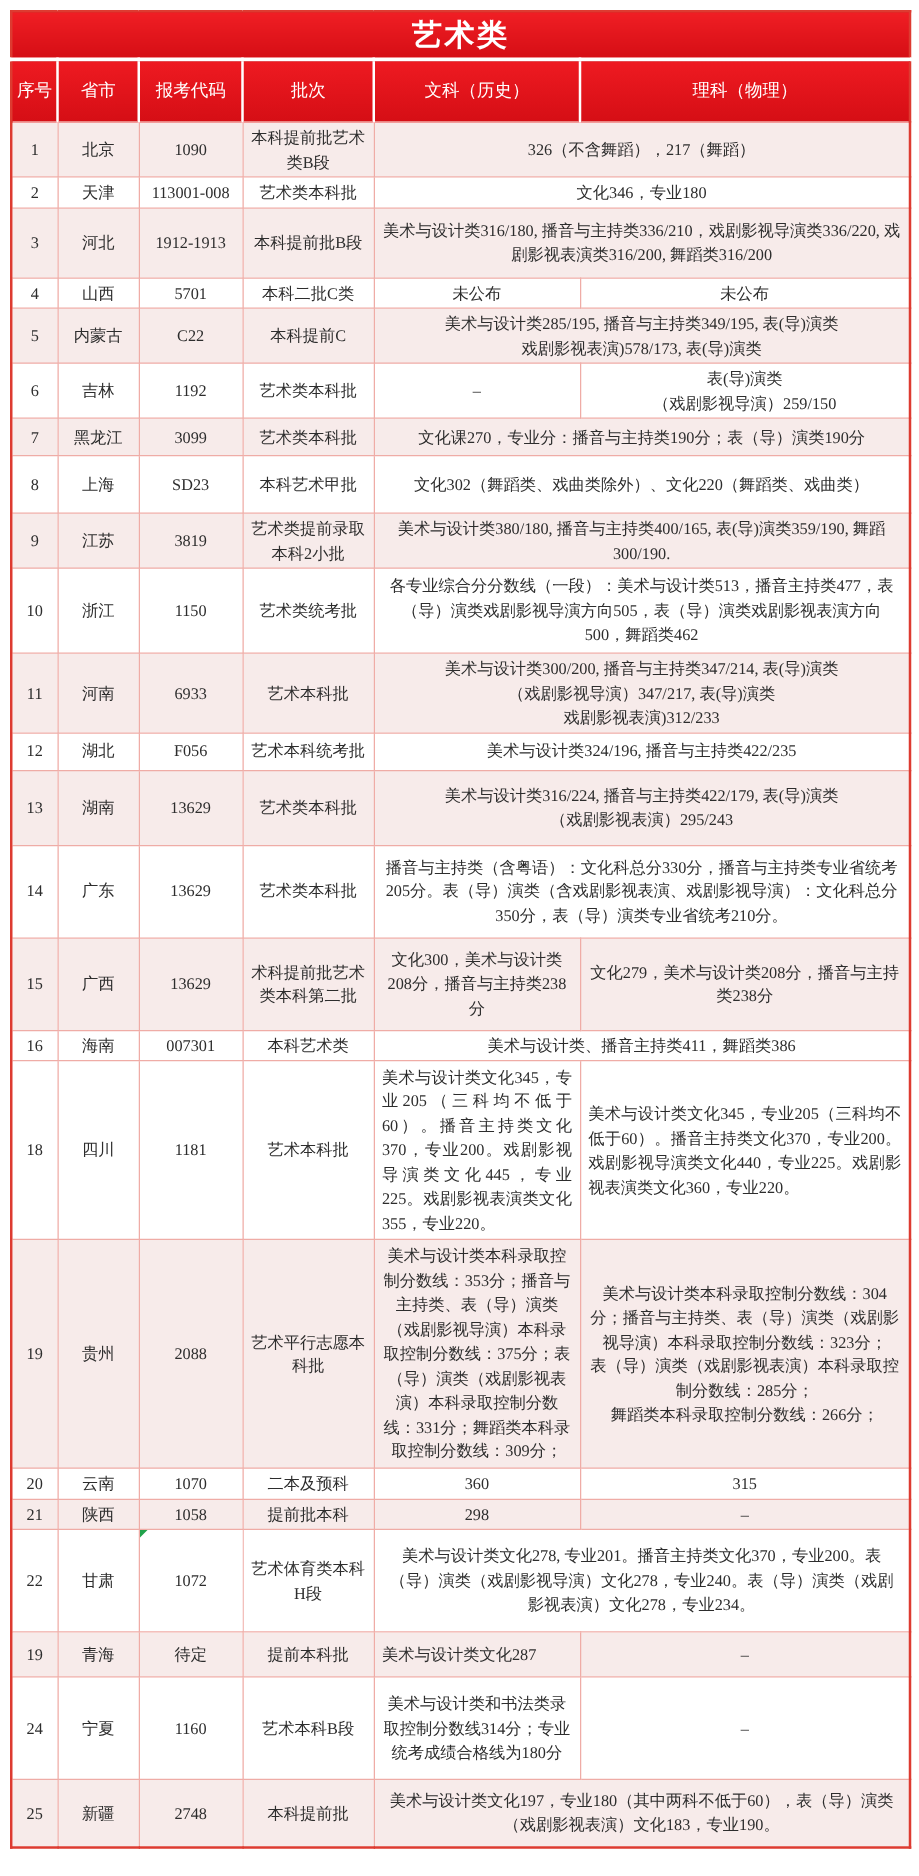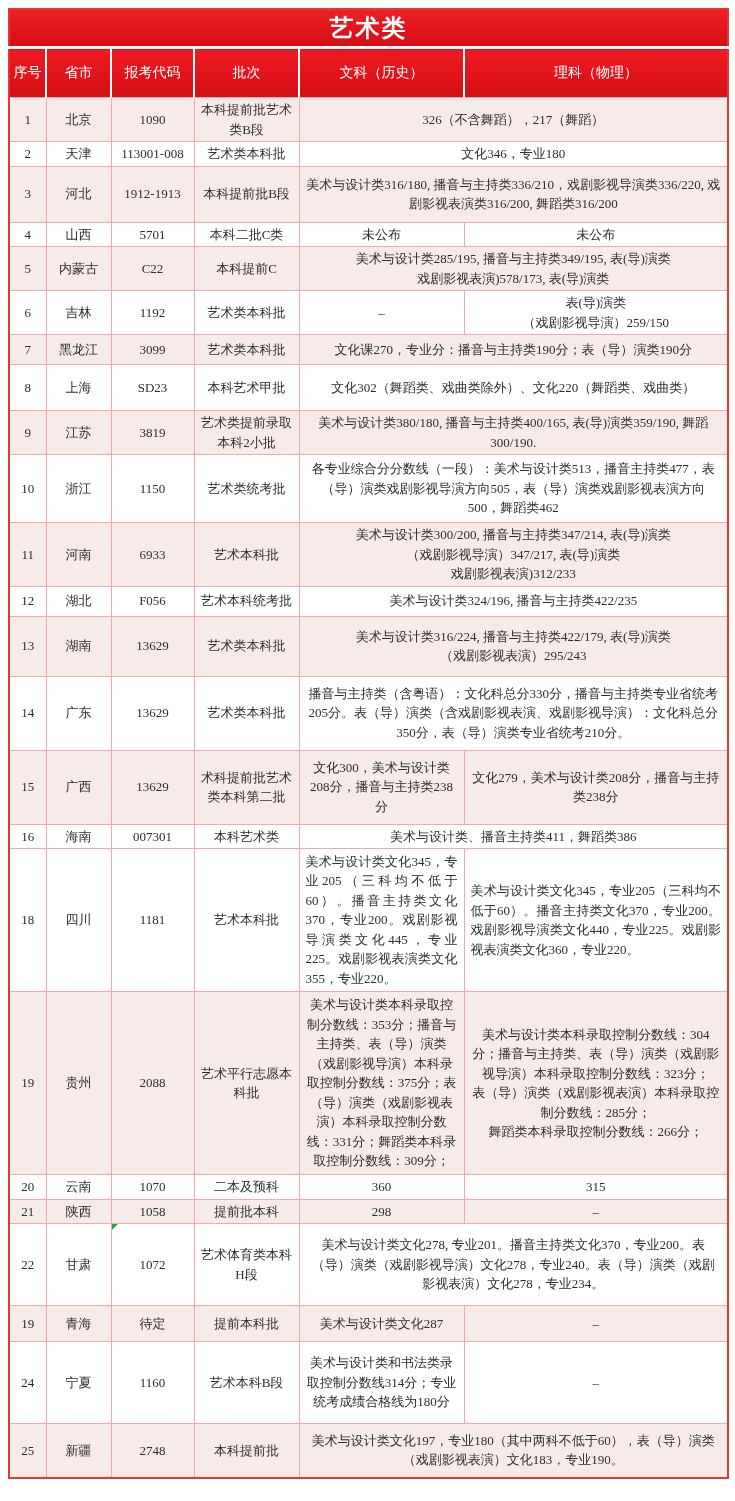--- a/index.html
+++ b/index.html
@@ -253,21 +253,21 @@
         <td class="c-prov">甘肃</td>
         <td class="c-code has-marker">1072<span class="corner-marker"></span></td>
         <td class="c-batch">艺术体育类本科H段</td>
         <td class="c-wen" colspan="2">美术与设计类文化278, 专业201。播音主持类文化370，专业200。表（导）演类（戏剧影视导演）文化278，专业240。表（导）演类（戏剧影视表演）文化278，专业234。</td>
       </tr>
       <tr class="pink" style="height: 36px;">
         <td class="c-no">19</td>
         <td class="c-prov">青海</td>
         <td class="c-code">待定</td>
         <td class="c-batch">提前本科批</td>
-        <td class="c-wen" style="text-align: center;">美术与设计类文化287</td>
+        <td class="c-wen" style="text-align: left;">美术与设计类文化287</td>
         <td class="c-li">–</td>
       </tr>
       <tr class="white" style="height: 82px;">
         <td class="c-no">24</td>
         <td class="c-prov">宁夏</td>
         <td class="c-code">1160</td>
         <td class="c-batch">艺术本科B段</td>
         <td class="c-wen">美术与设计类和书法类录取控制分数线314分；专业统考成绩合格线为180分</td>
         <td class="c-li">–</td>
       </tr>

